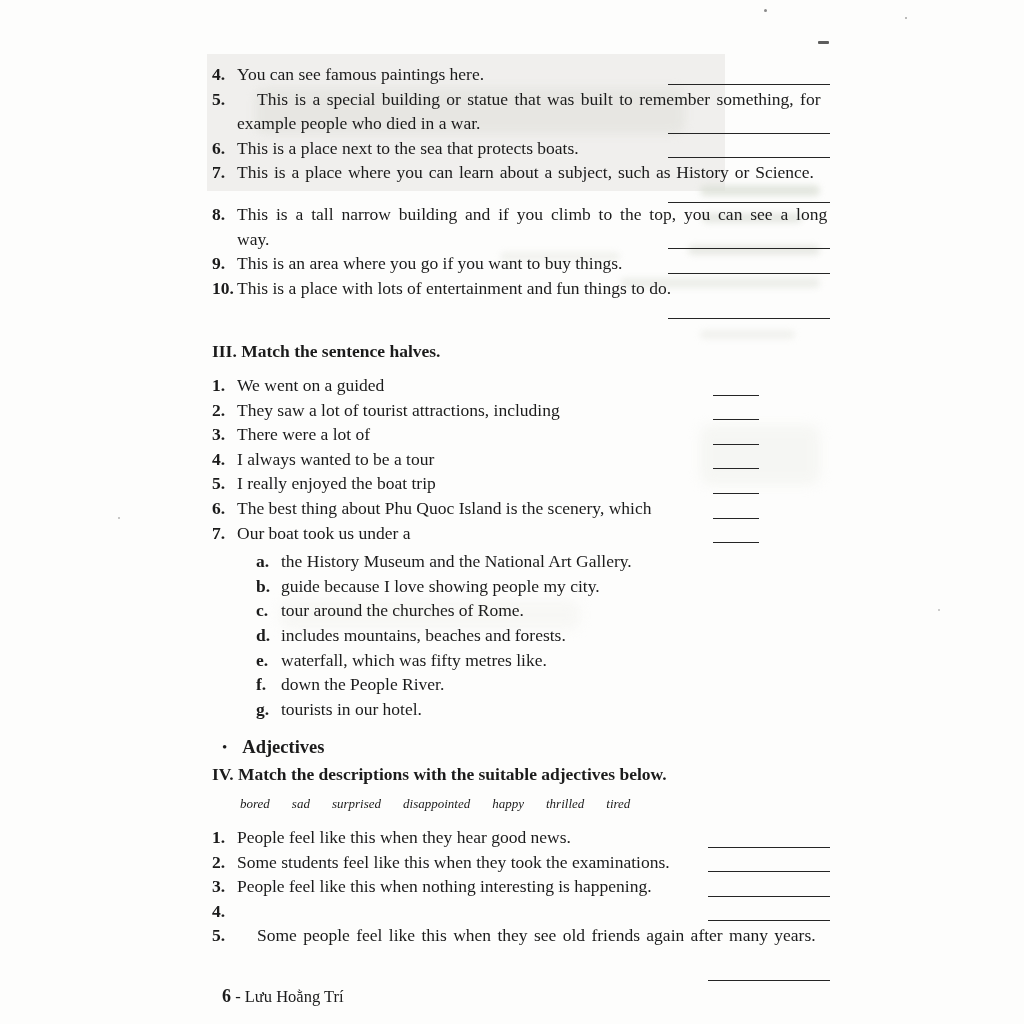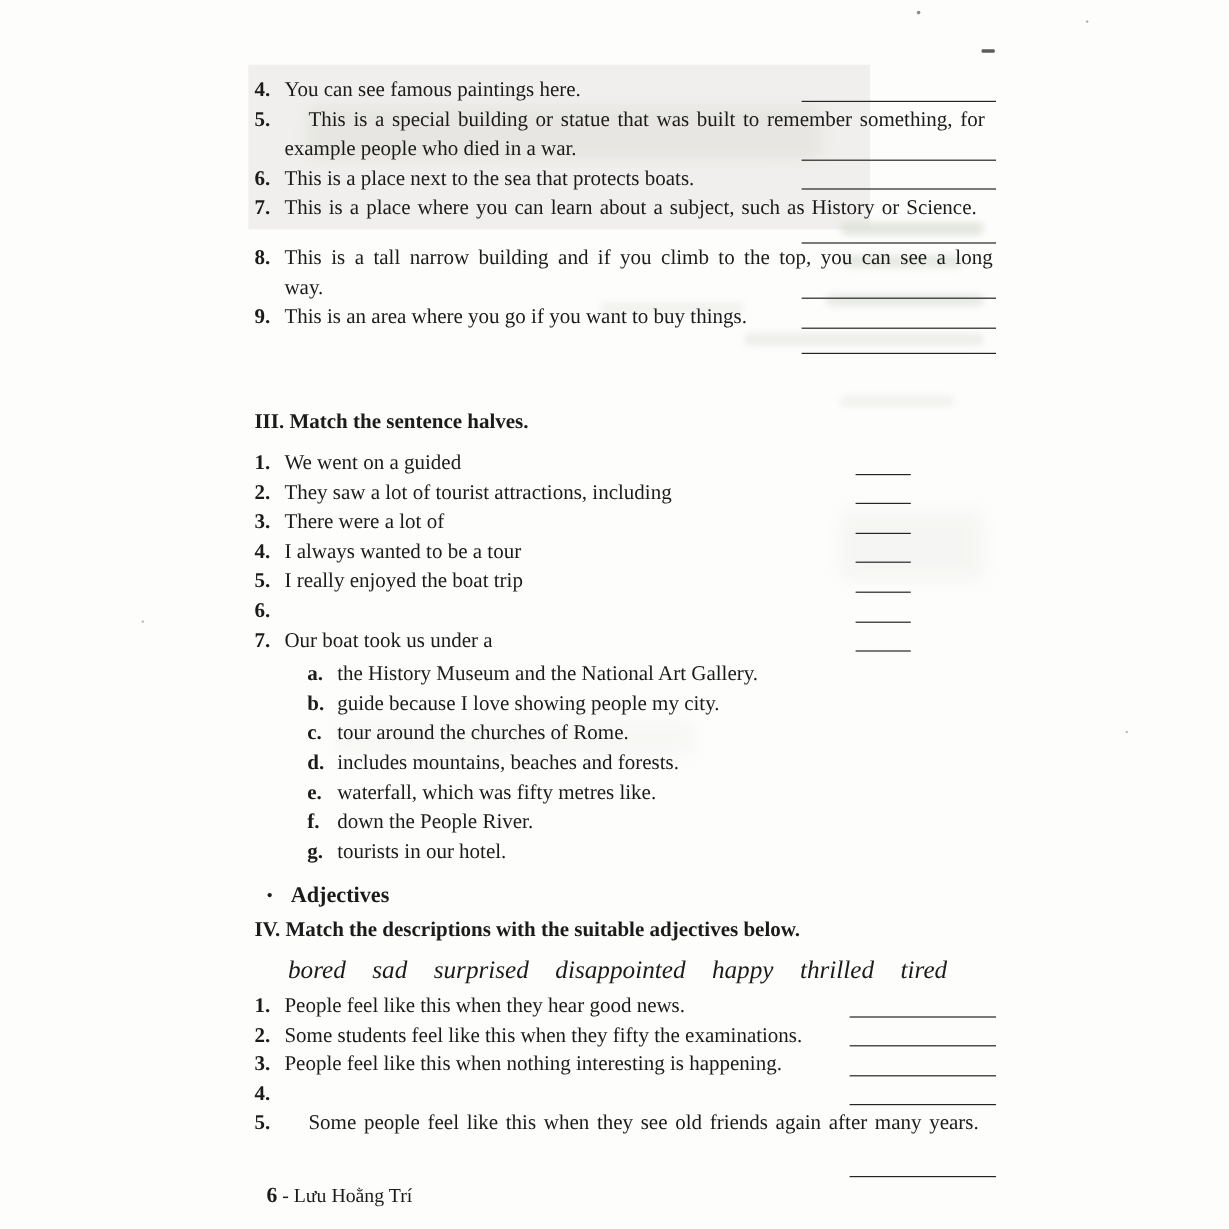--- a/index.html
+++ b/index.html
@@ -43,21 +43,21 @@
   .blankrow-b .blank{margin-bottom:0;}
   .sp1{word-spacing:2px;margin-left:20px;}
   .sp2{word-spacing:1.5px;}
   .sp3{word-spacing:3.5px;}
   .heading{font-weight:700;}
   .opt-row{display:flex;height:24.6px;padding-left:44px;}
   .letter{flex:none;width:25px;font-weight:700;}
   .bullet-row{display:flex;align-items:center;}
   .bullet{margin-left:10px;font-size:15px;}
   .adj-label{margin-left:15px;font-weight:700;font-size:18.5px;}
-  .wordbank{display:flex;gap:22px;font-style:italic;font-size:21px;}
+  .wordbank{display:flex;gap:22px;font-style:italic;font-size:13px;}
   .footer{font-size:16.5px;}
   .footer .pgnum{font-weight:700;font-size:18px;}
 </style>
 </head>
 <body>
 
 <div class="page">
 
   <div class="wash"></div>
   <div class="ghost g-title"></div>
@@ -115,20 +115,24 @@
       <span class="txt">way.</span>
       <span class="fill"></span>
         <span class="blank blank-long"></span>
     </div>
     <div class="row">
       <span class="num">9.</span>
       <span class="txt">This is an area where you go if you want to buy things.</span>
       <span class="fill"></span>
         <span class="blank blank-long"></span>
     </div>
+    <div class="row">
+      <span class="num">10.</span>
+      <span class="txt">This is a place with lots of entertainment and fun things to do.</span>
+    </div>
     <div class="row blankrow-b" style="margin-top:2px;">
       <span class="fill"></span>
         <span class="blank blank-long"></span>
     </div>
   </div>
 
   <div class="abs" style="left:212px;top:341px;width:620px;">
     <div class="heading" style="height:26px;margin-bottom:8px;">III. Match the sentence halves.</div>
 
     <div class="row">
@@ -156,20 +160,21 @@
         <span class="blank blank-short"></span>
     </div>
     <div class="row">
       <span class="num">5.</span>
       <span class="txt">I really enjoyed the boat trip</span>
       <span class="fill"></span>
         <span class="blank blank-short"></span>
     </div>
     <div class="row">
       <span class="num">6.</span>
+      <span class="txt">The best thing about Phu Quoc Island is the scenery, which</span>
       <span class="fill"></span>
         <span class="blank blank-short"></span>
     </div>
     <div class="row">
       <span class="num">7.</span>
       <span class="txt">Our boat took us under a</span>
       <span class="fill"></span>
         <span class="blank blank-short"></span>
     </div>
 
@@ -224,21 +229,21 @@
 
   <div class="abs" style="left:212px;top:827px;width:620px;">
     <div class="row">
       <span class="num">1.</span>
       <span class="txt">People feel like this when they hear good news.</span>
       <span class="fill"></span>
         <span class="blank blank-med"></span>
     </div>
     <div class="row">
       <span class="num">2.</span>
-      <span class="txt">Some students feel like this when they fifty the examinations.</span>
+      <span class="txt">Some students feel like this when they took the examinations.</span>
       <span class="fill"></span>
         <span class="blank blank-med"></span>
     </div>
     <div class="row">
       <span class="num">3.</span>
       <span class="txt">People feel like this when nothing interesting is happening.</span>
       <span class="fill"></span>
         <span class="blank blank-med"></span>
     </div>
     <div class="row">

